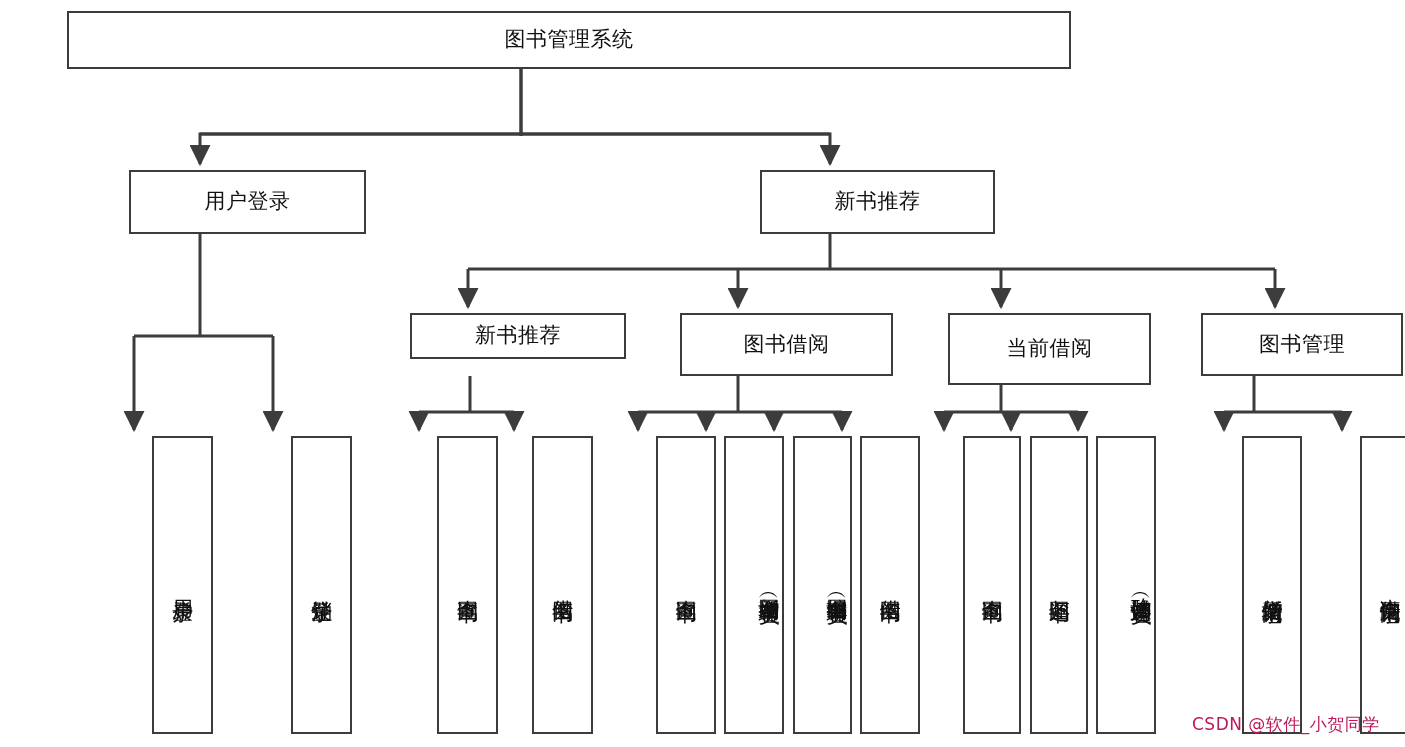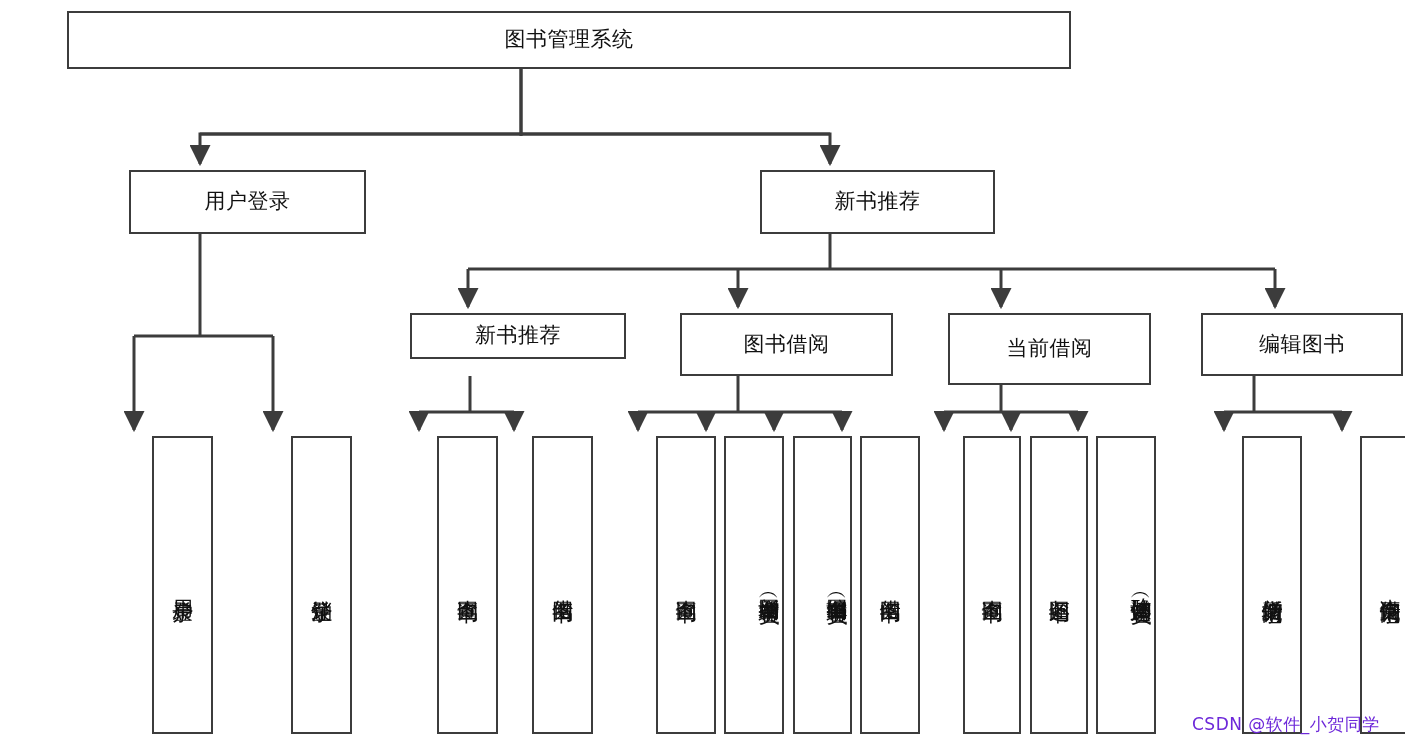--- a/index.html
+++ b/index.html
@@ -54,21 +54,21 @@
   .node-v span {
     writing-mode: vertical-rl;
     text-orientation: upright;
     display: block;
   }
   .watermark {
     position: absolute;
     left: 1192px;
     top: 713px;
     font-size: 17px;
-    color: #6d28d9;
+    color: #be185d;
     white-space: nowrap;
     letter-spacing: 0.5px;
   }
 </style>
 </head>
 <body>
 
 <div id="diagram-root">
 
   <svg class="edges" viewBox="0 0 1405 747">
@@ -149,21 +149,21 @@
   <div class="node node-h" style="left:362px; top:313px; width:216px; height:46px;">
     <span>新书推荐</span>
   </div>
   <div class="node node-h" style="left:632px; top:313px; width:213px; height:63px;">
     <span>图书借阅</span>
   </div>
   <div class="node node-h" style="left:900px; top:313px; width:203px; height:72px;">
     <span>当前借阅</span>
   </div>
   <div class="node node-h" style="left:1153px; top:313px; width:202px; height:63px;">
-    <span>编辑图书</span>
+    <span>图书管理</span>
   </div>
 
   <div class="node node-v" style="left:104px; top:436px; width:61px; height:298px;">
     <span>用户登录</span>
   </div>
   <div class="node node-v" style="left:243px; top:436px; width:61px; height:298px;">
     <span>注销登录</span>
   </div>
   <div class="node node-v" style="left:389px; top:436px; width:61px; height:298px;">
     <span>查询图书</span>

